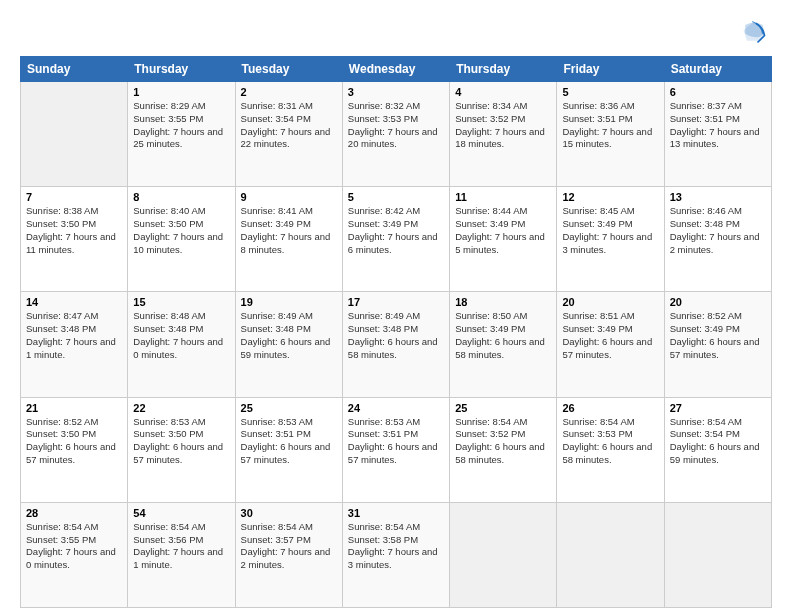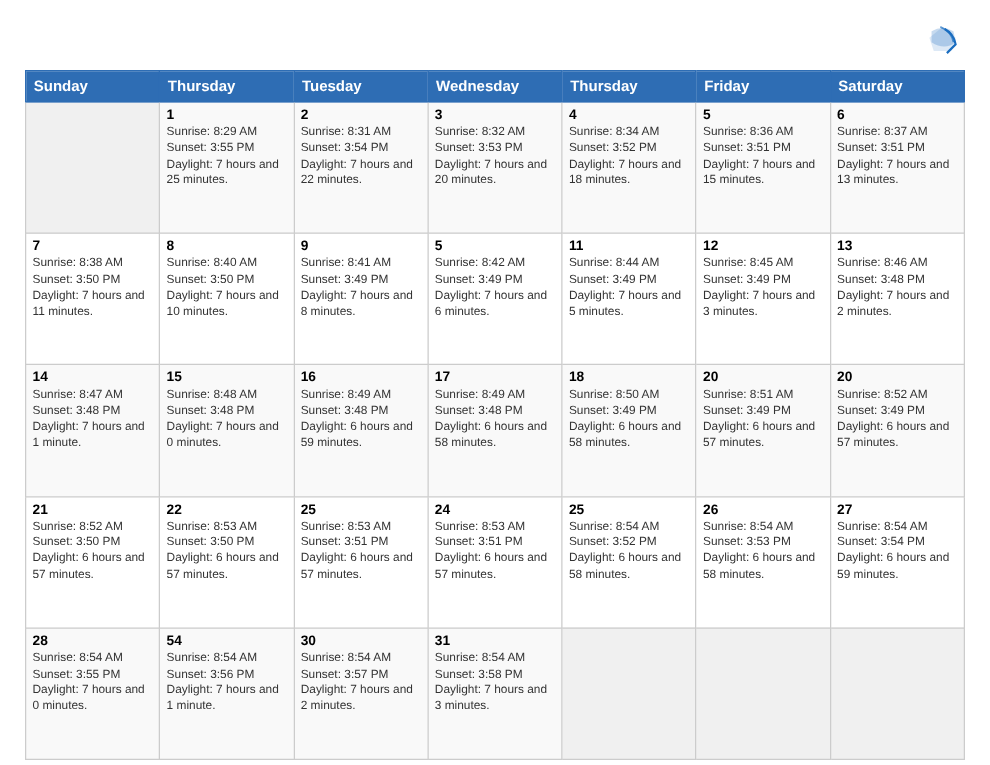--- a/index.html
+++ b/index.html
@@ -196,21 +196,21 @@
         <tr>
           <td>
             <span class="day-num">14</span>
             <div class="cell-info">Sunrise: 8:47 AM<br>Sunset: 3:48 PM<br>Daylight: 7 hours and 1 minute.</div>
           </td>
           <td>
             <span class="day-num">15</span>
             <div class="cell-info">Sunrise: 8:48 AM<br>Sunset: 3:48 PM<br>Daylight: 7 hours and 0 minutes.</div>
           </td>
           <td>
-            <span class="day-num">16</span>
+            <span class="day-num">19</span>
             <div class="cell-info">Sunrise: 8:49 AM<br>Sunset: 3:48 PM<br>Daylight: 6 hours and 59 minutes.</div>
           </td>
           <td>
             <span class="day-num">17</span>
             <div class="cell-info">Sunrise: 8:49 AM<br>Sunset: 3:48 PM<br>Daylight: 6 hours and 58 minutes.</div>
           </td>
           <td>
             <span class="day-num">18</span>
             <div class="cell-info">Sunrise: 8:50 AM<br>Sunset: 3:49 PM<br>Daylight: 6 hours and 58 minutes.</div>
           </td>

